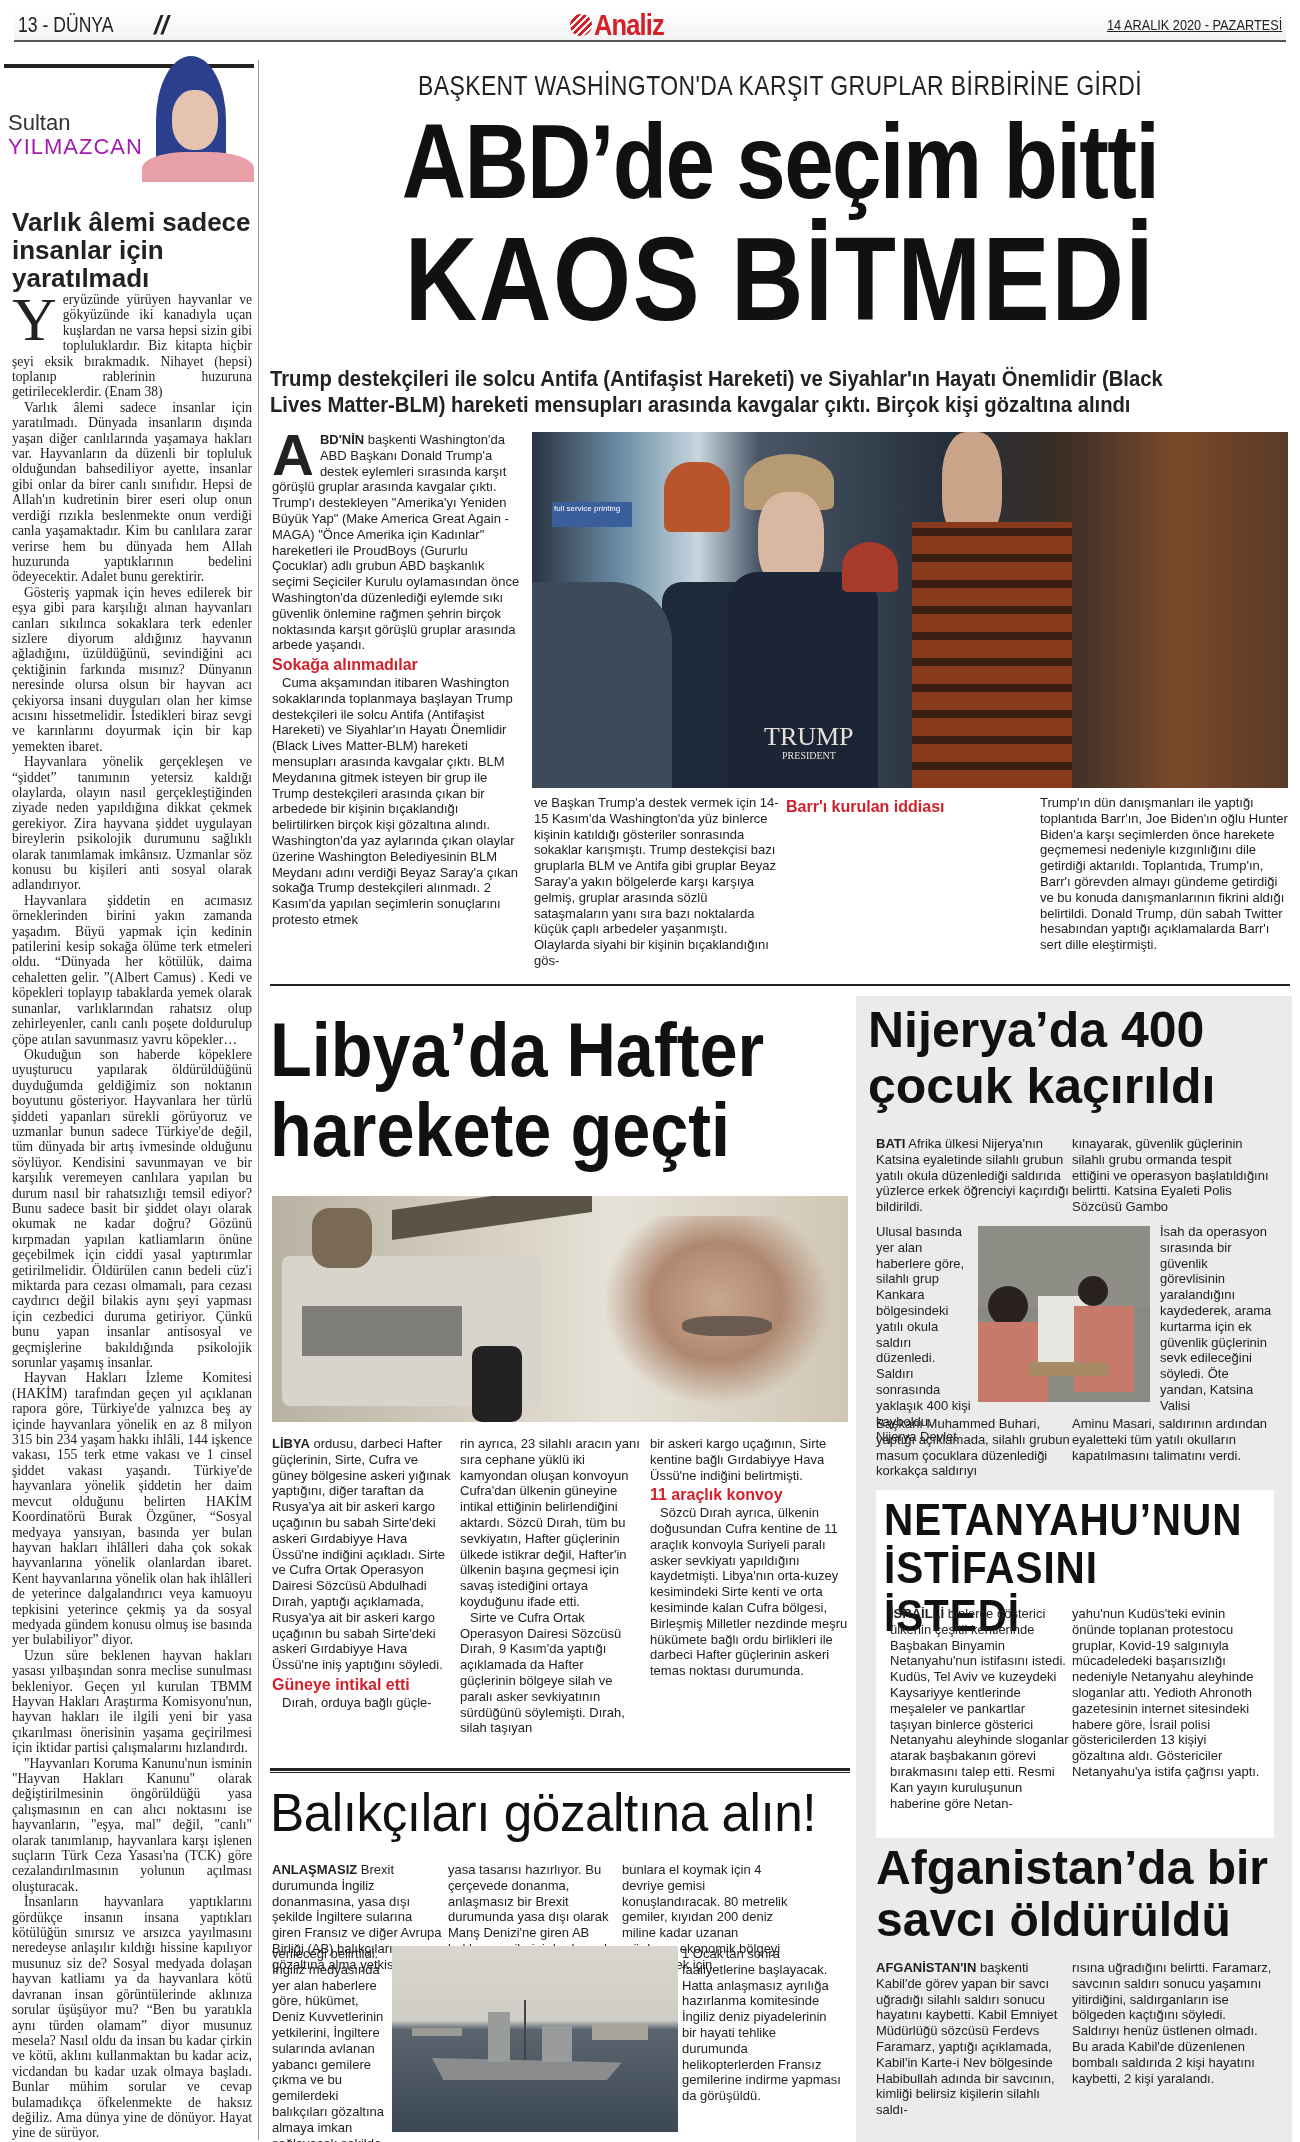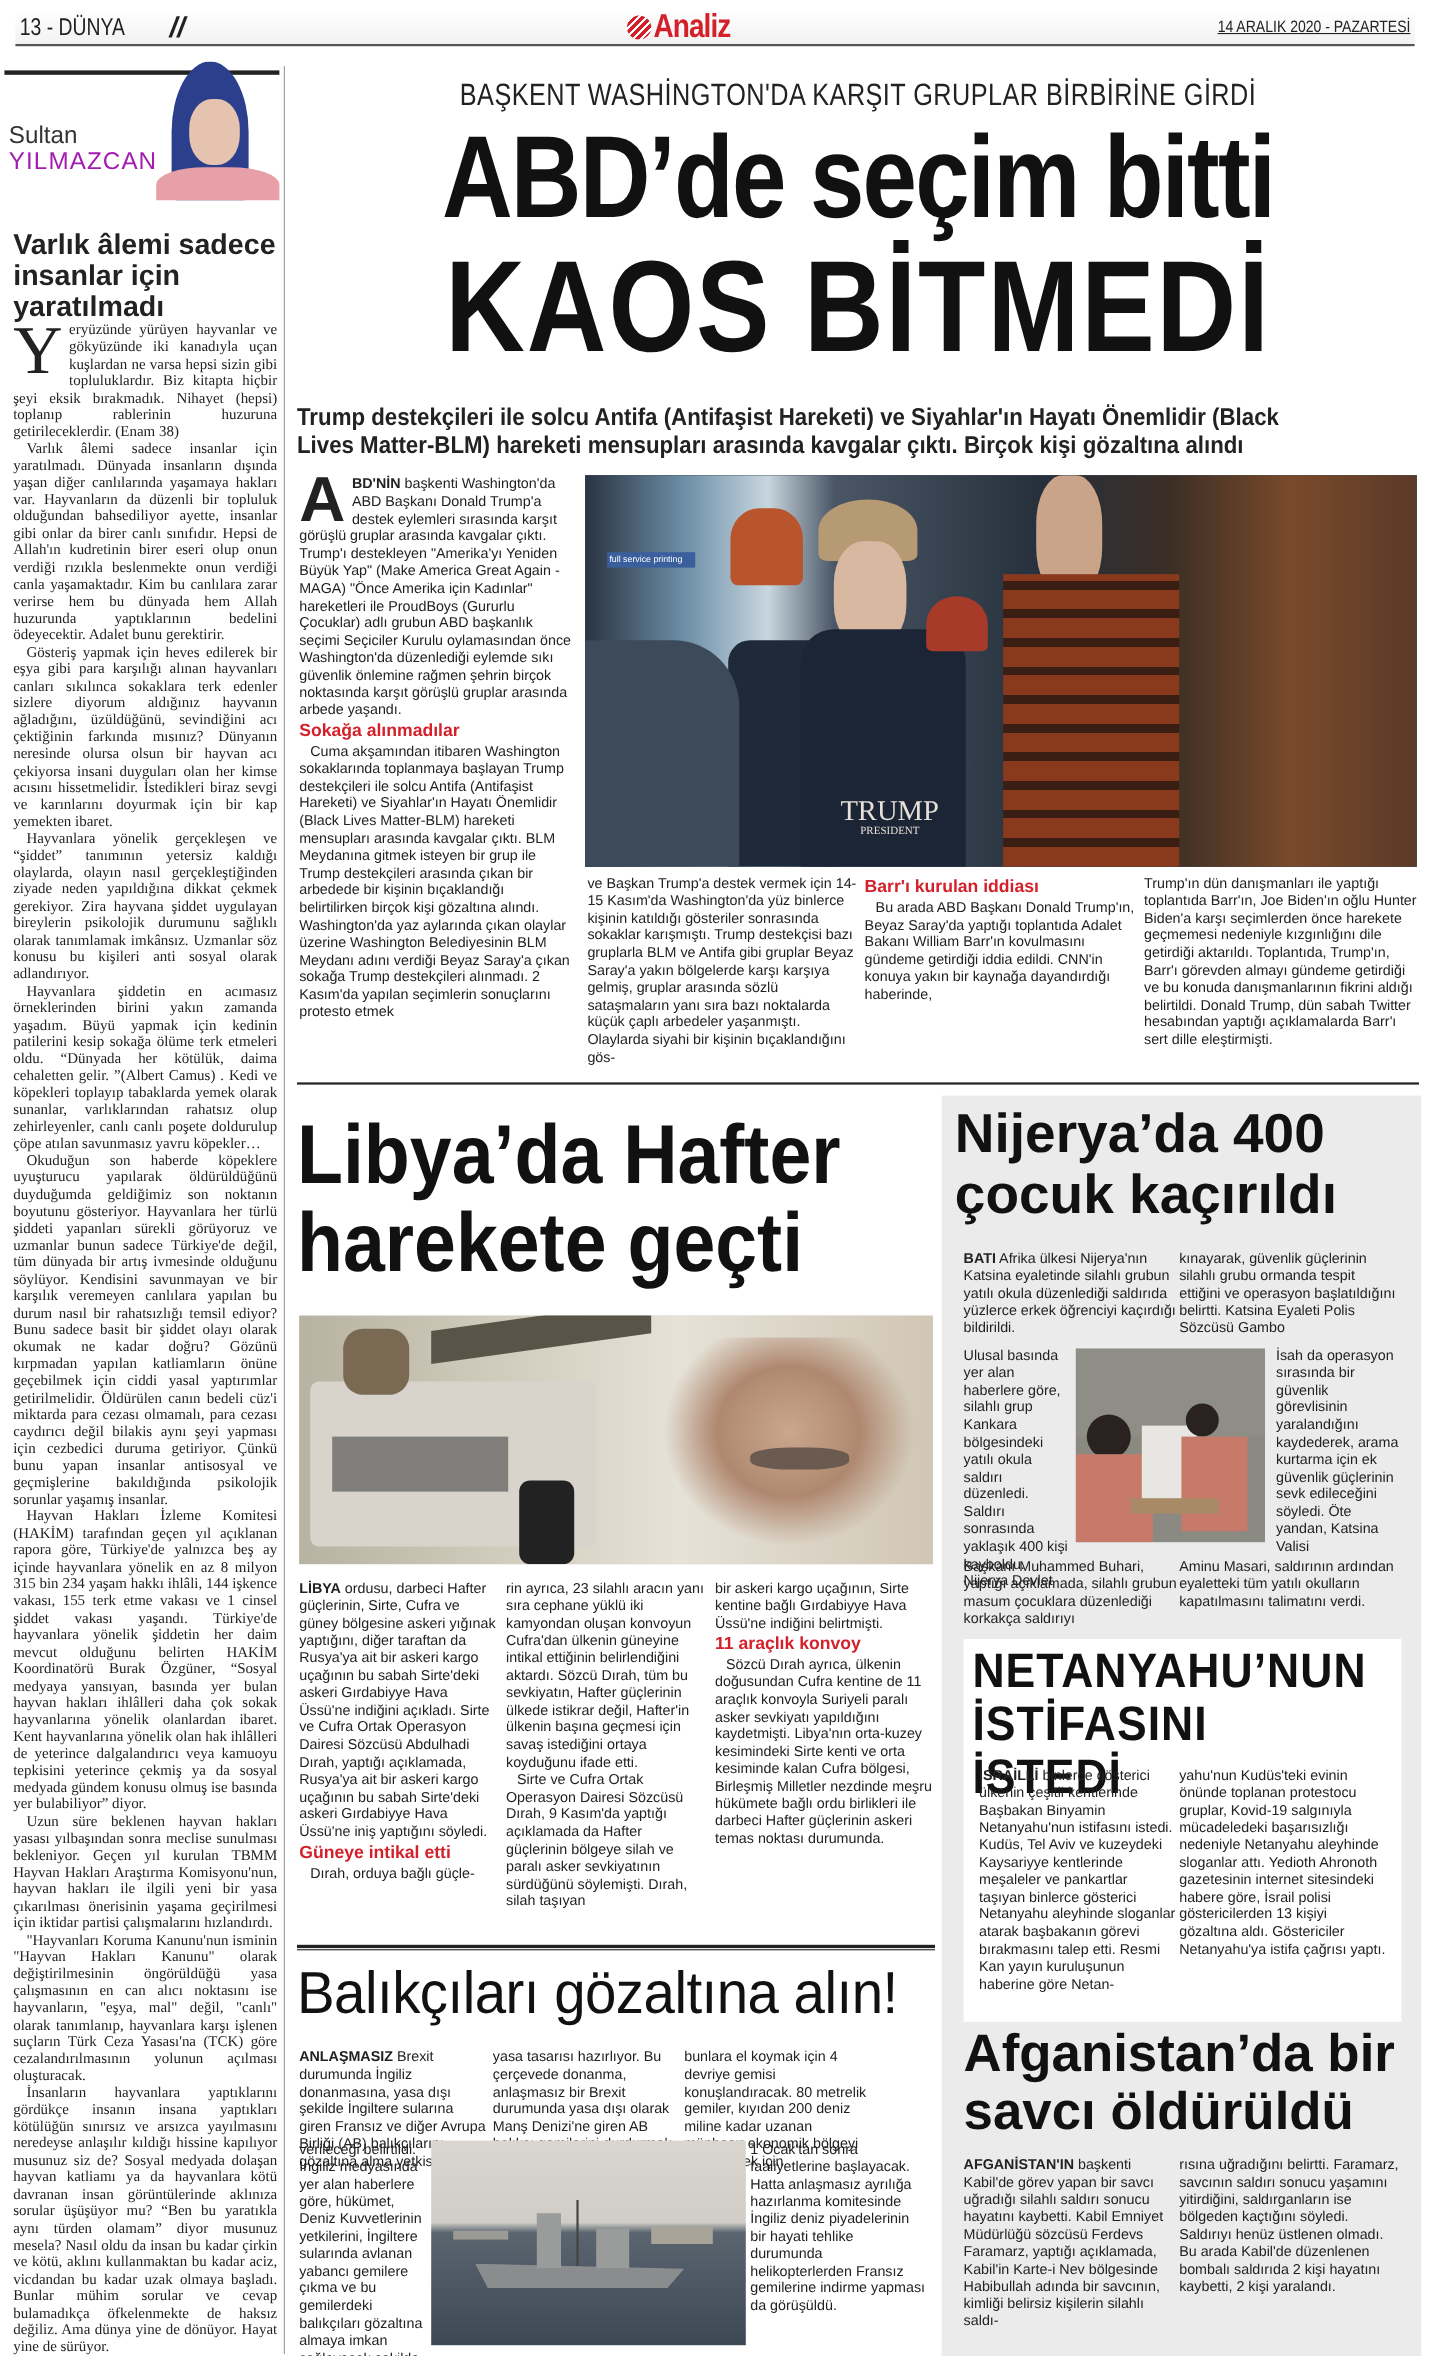--- a/index.html
+++ b/index.html
@@ -121,40 +121,39 @@
 <div id="deck" class="abs">Trump destekçileri ile solcu Antifa (Antifaşist Hareketi) ve Siyahlar'ın Hayatı Önemlidir (Black Lives Matter-BLM) hareketi mensupları arasında kavgalar çıktı. Birçok kişi gözaltına alındı</div>
 
 <div id="lead-c1" class="abs body">
   <p class="noi"><span class="drop">A</span><b>BD'NİN</b> <span>başkenti Washington'da ABD Başkanı Donald Trump'a destek eylemleri sırasında karşıt görüşlü gruplar arasında kavgalar çıktı. Trump'ı destekleyen "Amerika'yı Yeniden Büyük Yap" (Make America Great Again -MAGA) "Önce Amerika için Kadınlar" hareketleri ile ProudBoys (Gururlu Çocuklar) adlı grubun ABD başkanlık seçimi Seçiciler Kurulu oylamasından önce Washington'da düzenlediği eylemde sıkı güvenlik önlemine rağmen şehrin birçok noktasında karşıt görüşlü gruplar arasında arbede yaşandı.</span></p>
   <div class="sub">Sokağa alınmadılar</div>
   <p>Cuma akşamından itibaren Washington sokaklarında toplanmaya başlayan Trump destekçileri ile solcu Antifa (Antifaşist Hareketi) ve Siyahlar'ın Hayatı Önemlidir (Black Lives Matter-BLM) hareketi mensupları arasında kavgalar çıktı. BLM Meydanına gitmek isteyen bir grup ile Trump destekçileri arasında çıkan bir arbedede bir kişinin bıçaklandığı belirtilirken birçok kişi gözaltına alındı. Washington'da yaz aylarında çıkan olaylar üzerine Washington Belediyesinin BLM Meydanı adını verdiği Beyaz Saray'a çıkan sokağa Trump destekçileri alınmadı. 2 Kasım'da yapılan seçimlerin sonuçlarını protesto etmek</p>
 </div>
 
 <div id="lead-photo" class="abs">
   <div class="ph" style="left:0;top:0;width:756px;height:356px;background:linear-gradient(90deg,#2a3342 0,#6d8fa8 12%,#c8d6de 22%,#4a5666 30%,#26303c 55%,#3a2e26 70%,#7a4a2a 85%,#5a3a28 100%)"></div>
-  <div class="ph" style="left:20px;top:70px;width:80px;height:14px;background:#3b5f9c;color:#fff;font-size:8px;padding:2px">full service printing</div>
+  <div class="ph" style="left:20px;top:70px;width:80px;height:25px;background:#3b5f9c;color:#fff;font-size:8px;padding:2px">full service printing</div>
   <div class="ph" style="left:132px;top:30px;width:66px;height:70px;background:#b8552c;border-radius:40% 40% 10% 10%"></div>
   <div class="ph" style="left:130px;top:150px;width:100px;height:206px;background:#1e2a3a;border-radius:20px 20px 0 0"></div>
   <div class="ph" style="left:212px;top:22px;width:90px;height:56px;background:#b69a74;border-radius:50% 50% 10% 10%"></div>
   <div class="ph" style="left:226px;top:60px;width:66px;height:96px;background:#d9b8a2;border-radius:40%"></div>
   <div class="ph" style="left:196px;top:140px;width:150px;height:216px;background:#1c2536;border-radius:30px 30px 0 0"></div>
   <div class="ph" style="left:232px;top:290px;width:90px;font-family:'Liberation Serif',serif;font-size:26px;color:#e6e0d8;">TRUMP</div>
   <div class="ph" style="left:232px;top:318px;width:90px;font-family:'Liberation Serif',serif;font-size:10px;color:#e6e0d8;text-align:center">PRESIDENT</div>
   <div class="ph" style="left:310px;top:110px;width:56px;height:50px;background:#a83a2a;border-radius:50% 50% 10% 10%"></div>
   <div class="ph" style="left:410px;top:0;width:60px;height:110px;background:#caa488;border-radius:40%"></div>
   <div class="ph" style="left:380px;top:90px;width:160px;height:266px;background:repeating-linear-gradient(0deg,#8a3a1c 0 18px,#3a1e14 18px 26px)"></div>
   <div class="ph" style="left:0;top:150px;width:140px;height:206px;background:#3c4a5a;border-radius:0 60px 0 0"></div>
 </div>
 
 <div id="lead-c2" class="abs body">
   <p class="noi">ve Başkan Trump'a destek vermek için 14-15 Kasım'da Washington'da yüz binlerce kişinin katıldığı gösteriler sonrasında sokaklar karışmıştı. Trump destekçisi bazı gruplarla BLM ve Antifa gibi gruplar Beyaz Saray'a yakın bölgelerde karşı karşıya gelmiş, gruplar arasında sözlü sataşmaların yanı sıra bazı noktalarda küçük çaplı arbedeler yaşanmıştı. Olaylarda siyahi bir kişinin bıçaklandığını gös-</p>
 </div>
 <div id="lead-c3" class="abs body">
   <div class="sub">Barr'ı kurulan iddiası</div>
-  <p>Bu arada ABD Başkanı Donald Trump'ın, Beyaz Saray'da yaptığı toplantıda Adalet Bakanı William Barr'ın kovulmasını gündeme getirdiği iddia edildi. CNN'in konuya yakın bir kaynağa dayandırdığı haberinde,</p>
 </div>
 <div id="lead-c4" class="abs body">
   <p class="noi">Trump'ın dün danışmanları ile yaptığı toplantıda Barr'ın, Joe Biden'ın oğlu Hunter Biden'a karşı seçimlerden önce harekete geçmemesi nedeniyle kızgınlığını dile getirdiği aktarıldı. Toplantıda, Trump'ın, Barr'ı görevden almayı gündeme getirdiği ve bu konuda danışmanlarının fikrini aldığı belirtildi. Donald Trump, dün sabah Twitter hesabından yaptığı açıklamalarda Barr'ı sert dille eleştirmişti.</p>
 </div>
 <div id="lead-divider" class="abs"></div>
 
 <h2 id="libya-head" class="abs">Libya’da Hafter harekete geçti</h2>
 <div id="libya-photo" class="abs">
   <div class="ph" style="left:0;top:0;width:576px;height:226px;background:linear-gradient(90deg,#b8b2a2 0,#d8d2c4 40%,#e6e2d8 60%,#d0c6b4 100%)"></div>
   <div class="ph" style="left:330px;top:20px;width:230px;height:190px;background:radial-gradient(ellipse at 50% 45%,#c9a88c 0,#b08870 40%,rgba(220,214,200,0) 70%)"></div>

